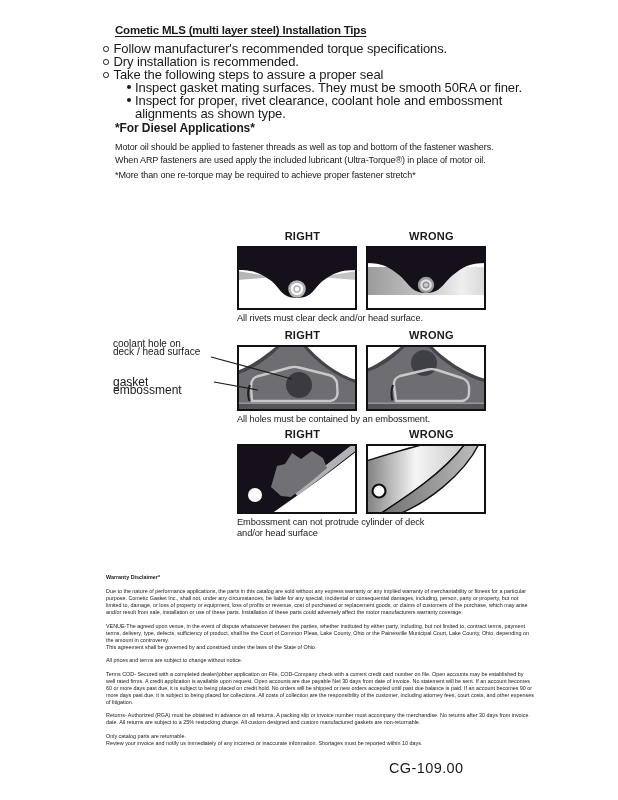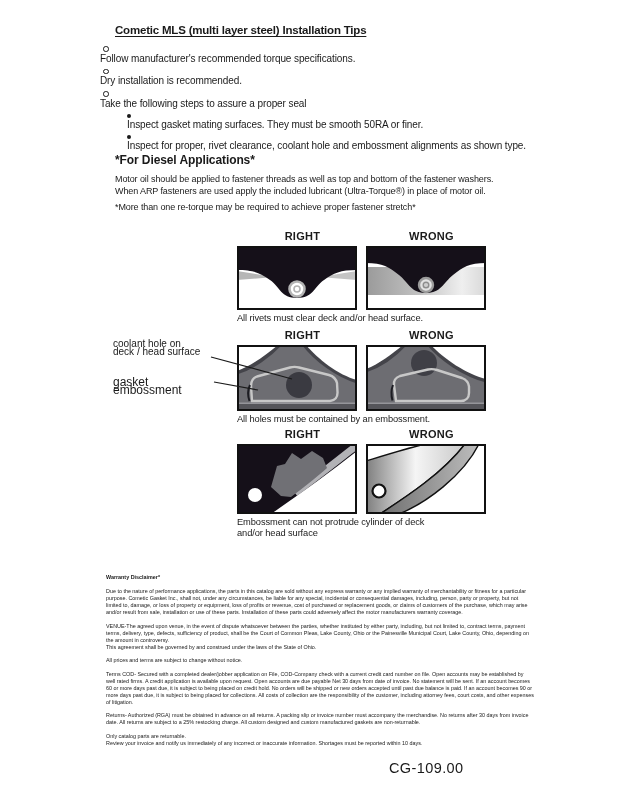--- a/index.html
+++ b/index.html
@@ -8,21 +8,21 @@
     font-family:"Liberation Sans", sans-serif; color:#1a1a1a; overflow:hidden;
     -webkit-font-smoothing:antialiased;
   }
   
   .content { position:absolute; left:100px; top:24px; width:460px; }
   .title {
     margin-left:15px; font-size:11.5px; font-weight:bold; letter-spacing:-0.2px;
     text-decoration:underline; text-underline-offset:2px;
   }
   .blist { margin-top:6px; }
-  .brow { display:flex; align-items:flex-start; font-size:10px; line-height:13px; letter-spacing:-0.1px;flex-direction:column; }
+  .brow { display:flex; align-items:flex-start; font-size:13px; line-height:13px; letter-spacing:-0.1px; }
   .bdot {
     flex:0 0 auto; width:3.5px; height:3.5px; border:1px solid #1a1a1a; border-radius:50%;
     margin:4px 5px 0 3px;
   }
   .brow.sub { padding-left:27px; }
   .sdot {
     flex:0 0 auto; width:4px; height:4px; background:#1a1a1a; border-radius:50%;
     margin:4px 4px 0 0;
   }
   .h2 { margin:1px 0 0 15px; font-size:12px; font-weight:bold; letter-spacing:-0.1px; }

